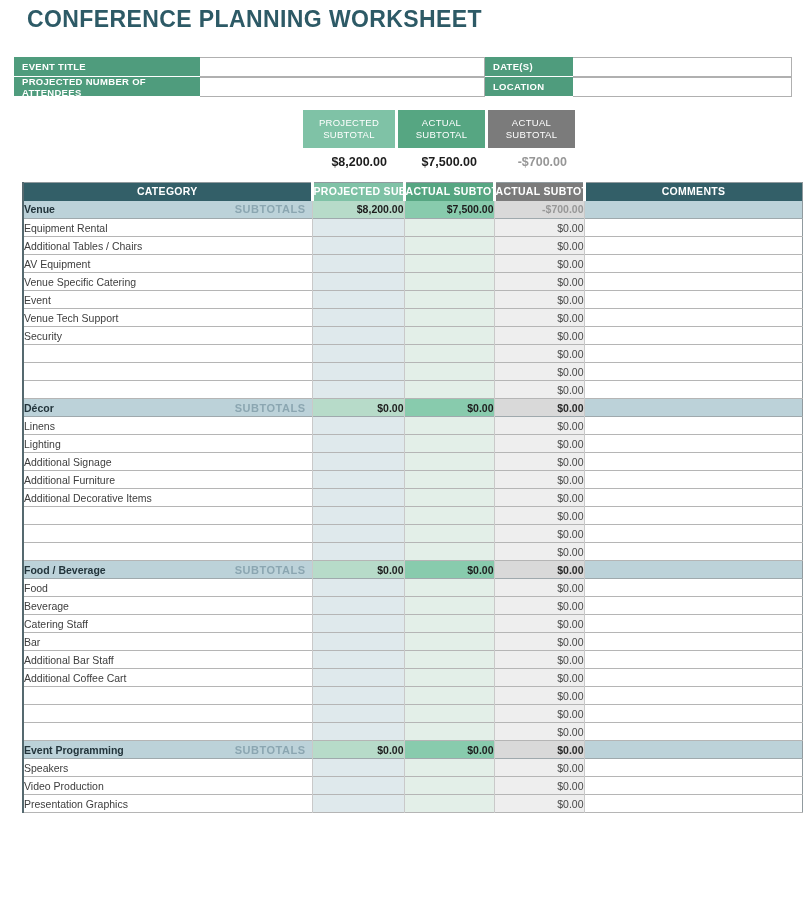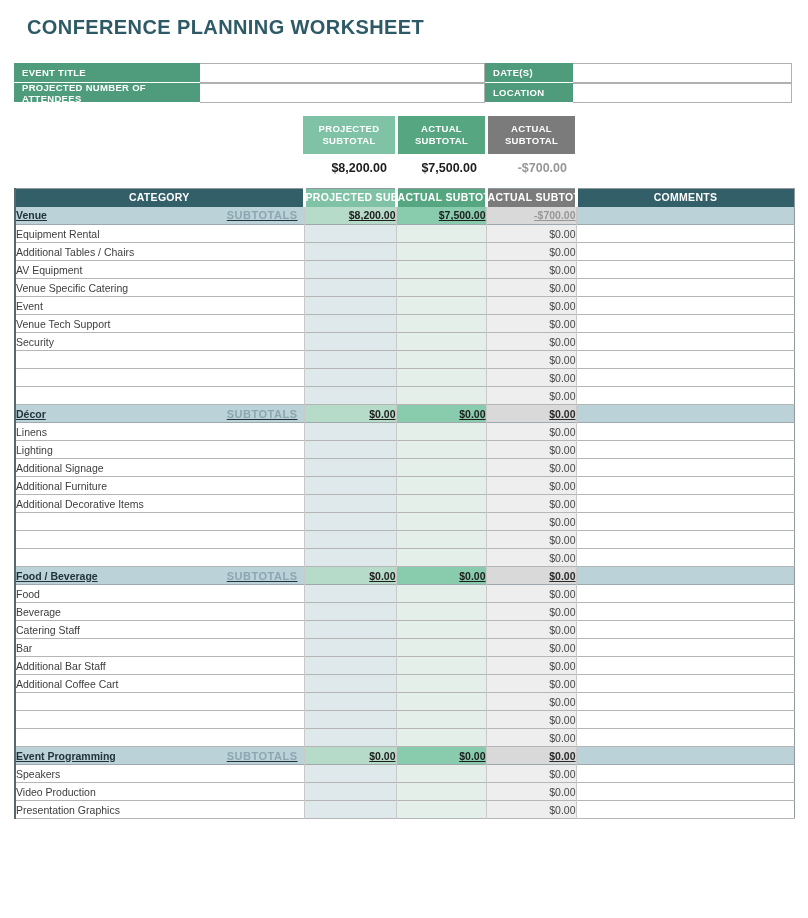--- a/index.html
+++ b/index.html
@@ -3,22 +3,22 @@
 <meta charset="utf-8">
 <style>
   html,body{margin:0;padding:0;}
   body{
     width:808px;height:918px;overflow:hidden;background:#ffffff;
     font-family:"Liberation Sans","DejaVu Sans",sans-serif;
     -webkit-font-smoothing:antialiased;
   }
   
   .page-title{
-    margin:16px 0 0 27px;
-    font-size:20px;font-weight:bold;letter-spacing:.4px;
+    margin:6px 0 0 27px;
+    font-size:23px;font-weight:bold;letter-spacing:.4px;
     color:#2d5a66;
   }
   
   .fieldgrid{
     margin:24px 12px 0 14px;
     display:grid;
     grid-template-columns:186px 285px 88px 219px;
     grid-auto-rows:20px;
   }
   .flabel{
@@ -29,35 +29,35 @@
   .finput{
     background:#fff;border:1px solid #b0b0b0;border-left:none;
     box-sizing:border-box;font-size:10.5px;color:#333;padding:0 6px;
     line-height:19px;
   }
   
   .summary{margin:13px 0 0 303px;width:272px;}
   .sumhead{display:flex;}
   .sumhead .blk{
     box-sizing:border-box;height:38px;border-left:3px solid #fff;
-    color:#fff;font-weight:bold;font-size:9.5px;letter-spacing:.3px;
+    color:#fff;font-weight:normal;font-size:9.5px;letter-spacing:.3px;
     display:flex;align-items:center;justify-content:center;text-align:center;
     line-height:1.3;white-space:pre-line;
   }
   .blk.b1{width:92px;background:#7fc2a6;border-left:none;}
   .blk.b2{width:90px;background:#56a682;}
   .blk.b3{width:90px;background:#7b7b7b;}
   .sumvals{display:flex;height:28px;align-items:center;}
   .sumvals .v{box-sizing:border-box;text-align:right;padding-right:8px;
     font-size:12.5px;font-weight:bold;color:#1d1d1d;}
   .sumvals .v1{width:92px;} .sumvals .v2{width:90px;} .sumvals .v3{width:90px;}
   .neg{color:#979797 !important;}
   
   table.sheet{
-    margin:6px 0 0 14px;border-collapse:collapse;table-layout:fixed;
+    margin:6px 0 0 22px;border-collapse:collapse;table-layout:fixed;
     width:779px;border:1px solid #909a9e;border-left:2px solid #55696f;
   }
   table.sheet th,table.sheet td{
     height:18px;padding:0;box-sizing:border-box;font-size:10.5px;
     overflow:hidden;white-space:nowrap;
   }
   thead th{
     height:36px;color:#fff;font-weight:bold;font-size:9.5px;letter-spacing:.3px;
     text-align:center;line-height:1.3;white-space:pre-line;vertical-align:middle;
   }
@@ -71,21 +71,21 @@
   tbody td:first-child{border-left:none;}
   td.cat{padding-left:8px;color:#3d3d3d;}
   td.money{text-align:right;padding-right:6px;font-size:10px;color:#474747;}
   
   tr.item td.c-proj{background:#dfe9ec;}
   tr.item td.c-act{background:#e3efe8;}
   tr.item td.c-diff{background:#eeeeee;}
   tr.item td.filled{background:#f6faf8;color:#3c3c3c;}
   
   tr.section{border-bottom:1px solid #9fa9ad;}
-  tr.section td{font-weight:bold;text-decoration:underline;}
+  tr.section td{font-weight:bold;}
   tr.section td.cat{background:#bcd2d9;color:#22343b;}
   tr.section td.c-proj{background:#b7dbc9;color:#1d1d1d;}
   tr.section td.c-act{background:#88cbad;color:#1d1d1d;}
   tr.section td.c-diff{background:#d9d9d9;color:#2a2a2a;}
   tr.section td.c-com{background:#bcd2d9;}
   .secflex{display:flex;justify-content:space-between;align-items:center;padding-right:6px;}
   .subtotals-lbl{font-size:11px;font-weight:bold;letter-spacing:.5px;color:#8ba6b1;}
 </style>
 </head>
 <body>

